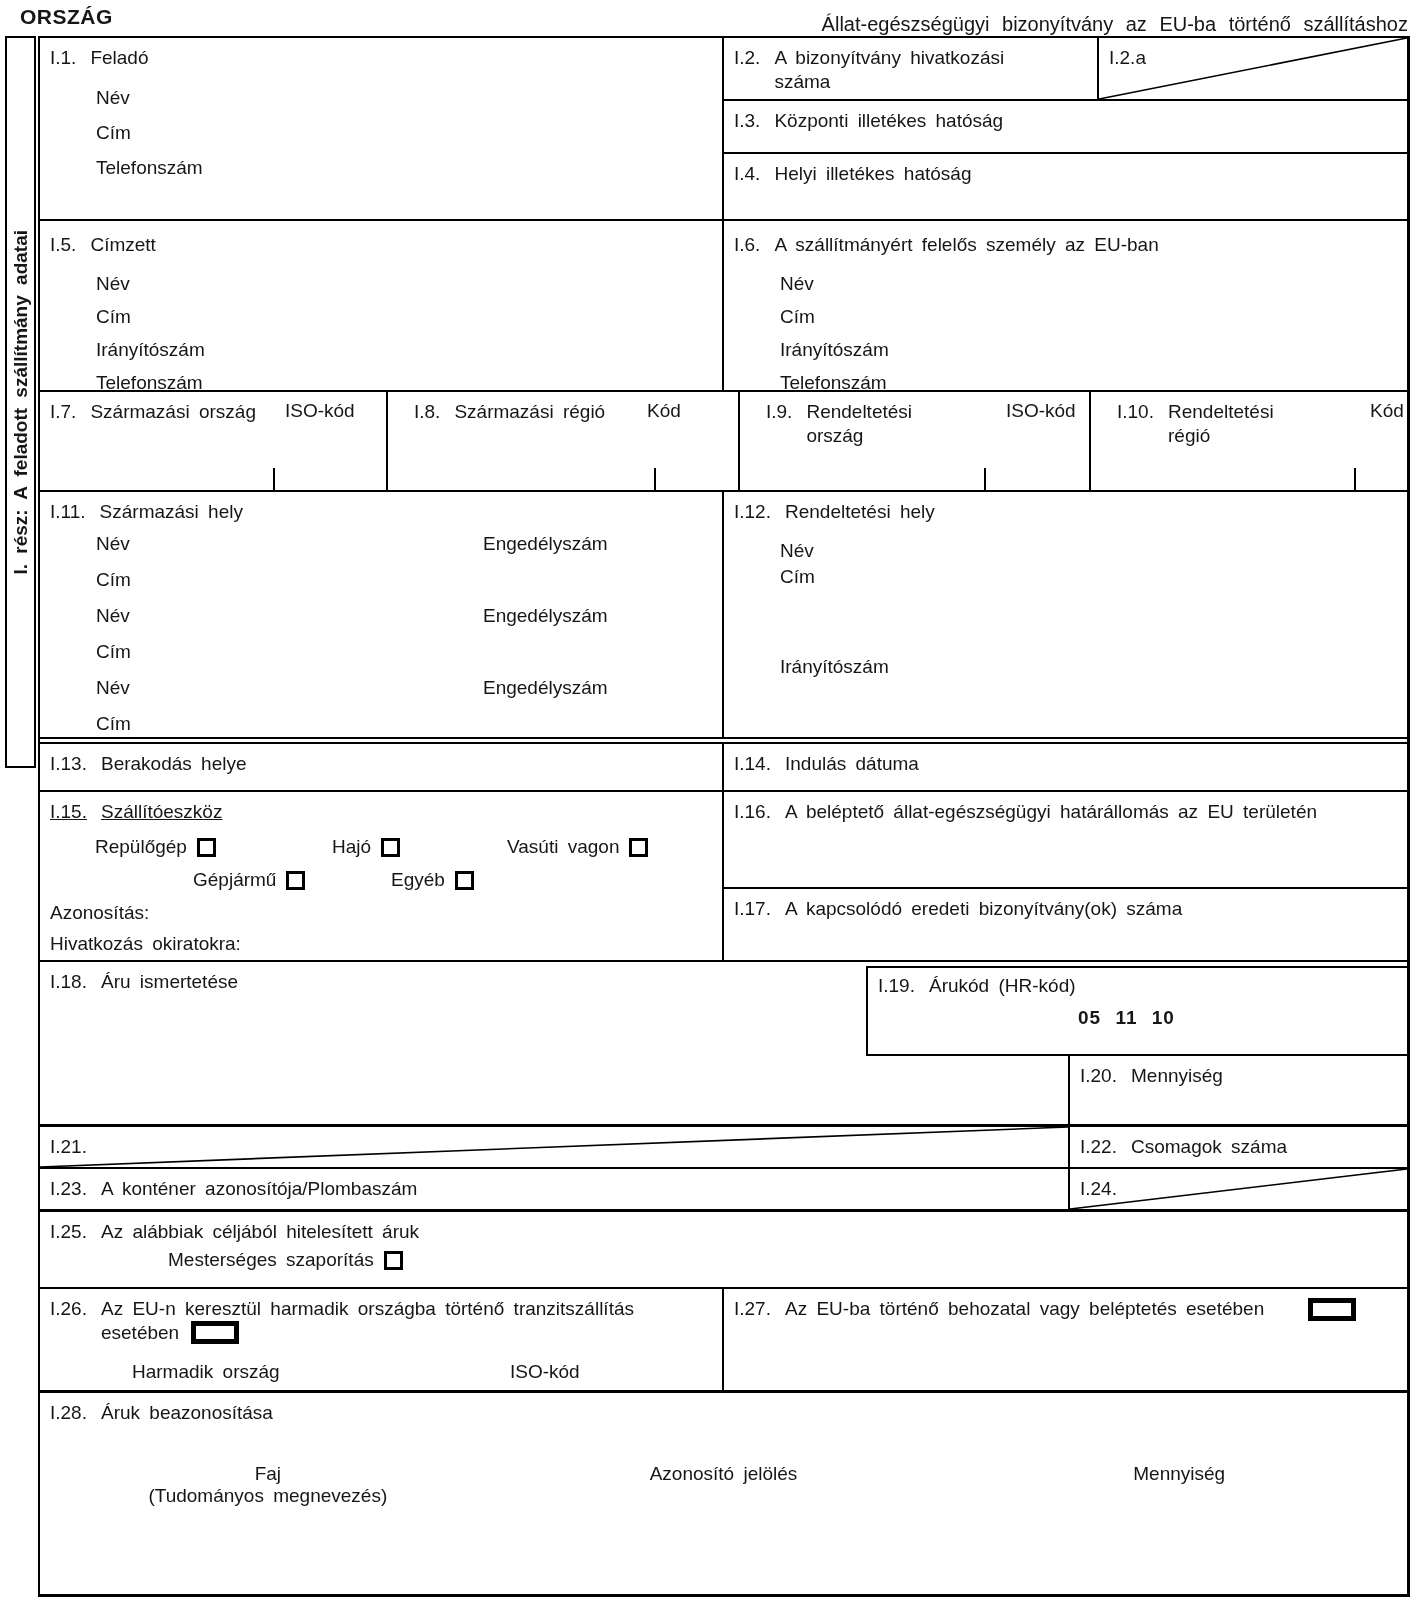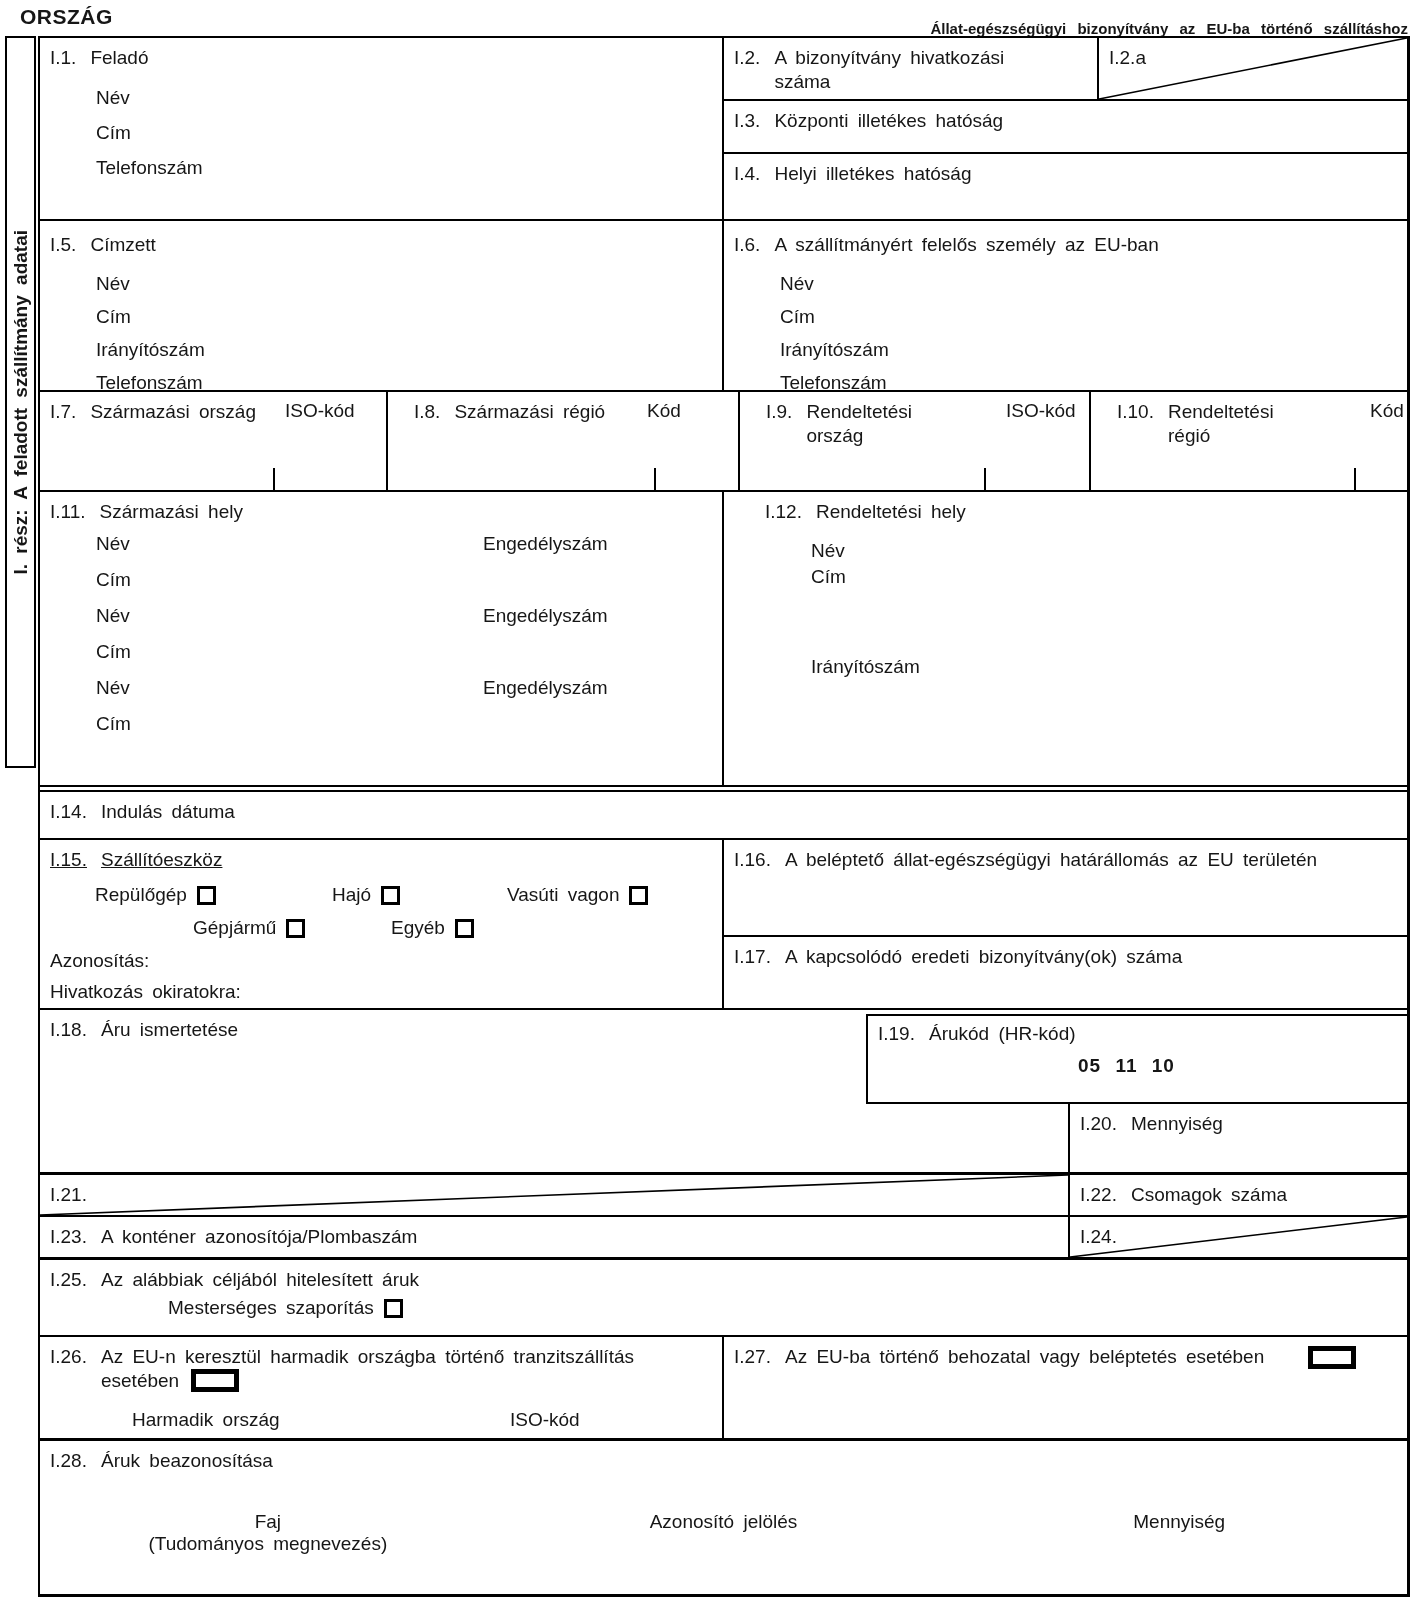--- a/index.html
+++ b/index.html
@@ -1,19 +1,19 @@
 <!DOCTYPE html>
 <html><head>
 <meta charset="utf-8">
 <style>
   html,body{margin:0;padding:0;background:#fff;}
   .page{position:relative;width:1422px;height:1607px;background:#fff;overflow:hidden;
         font-family:"Liberation Sans",sans-serif;color:#161616;font-size:19px;word-spacing:4px;}
   .hdr-country{position:absolute;left:20px;top:5px;font-weight:bold;font-size:21px;letter-spacing:.5px;}
-  .hdr-title{position:absolute;right:14px;top:20px;font-weight:bold;font-size:15px;word-spacing:7px;}
+  .hdr-title{position:absolute;right:14px;top:13px;font-weight:normal;font-size:20px;word-spacing:7px;}
   
   .sidebar{position:absolute;left:5px;top:36px;width:31px;height:732px;border:2px solid #000;
            box-sizing:border-box;display:flex;align-items:center;justify-content:center;}
   .sidebar .vtext{writing-mode:vertical-rl;transform:rotate(180deg);font-weight:bold;font-size:19px;
                   white-space:nowrap;word-spacing:5px;}
   
   .form{position:absolute;left:38px;top:36px;width:1372px;height:1561px;box-sizing:border-box;
         border:2px solid #000;border-right-width:3px;border-bottom-width:3px;
         display:flex;flex-direction:column;}
   .row{display:flex;border-bottom:2px solid #000;box-sizing:border-box;position:relative;flex:none;}
@@ -34,21 +34,21 @@
   .codelbl{position:absolute;top:8px;}
   
   .diag{position:absolute;inset:0;width:100%;height:100%;display:block;}
   
   .rowA{height:183px;}
   .colR{display:flex;flex-direction:column;flex:1;}
   .subrow{display:flex;border-bottom:2px solid #000;box-sizing:border-box;flex:none;}
   .subrow.lastsub{border-bottom:none;flex:1;}
   .rowB{height:171px;}
   .rowC{height:100px;gap:16px;}
-  .rowD{height:300px;border-bottom:7px double #000;gap:31px;}
+  .rowD{height:252px;border-bottom:7px double #000;}
   .rowE{height:48px;}
   .rowF{height:170px;}
   .rowG{height:165px;border-bottom:3px solid #000;}
   .rowH{height:42px;}
   .rowI{height:43px;border-bottom:3px solid #000;}
   .rowJ{height:77px;}
   .rowK{height:104px;border-bottom:3px solid #000;}
   .lineA{line-height:35px;margin-top:10px;}
   .lineB{line-height:33px;margin-top:10px;}
   .line11{line-height:32px;margin-top:4px;position:relative;}
@@ -215,20 +215,26 @@
           </div>
         <div class="sub">
           <div class="i12name">Név</div>
           <div class="i12addr">Cím</div>
           <div class="i12zip">Irányítószám</div>
         </div>
       </div>
     </div>
 
     <div class="row rowE">
+      <div class="cell rb" style="width:684px;">
+        <div class="lbl">
+            <span class="no">I.13.</span>
+          <span>Berakodás helye</span>
+          </div>
+      </div>
       <div class="cell grow">
         <div class="lbl">
             <span class="no">I.14.</span>
           <span>Indulás dátuma</span>
           </div>
       </div>
     </div>
 
     <div class="row rowF">
       <div class="cell rb" style="width:684px;text-decoration:underline;">

